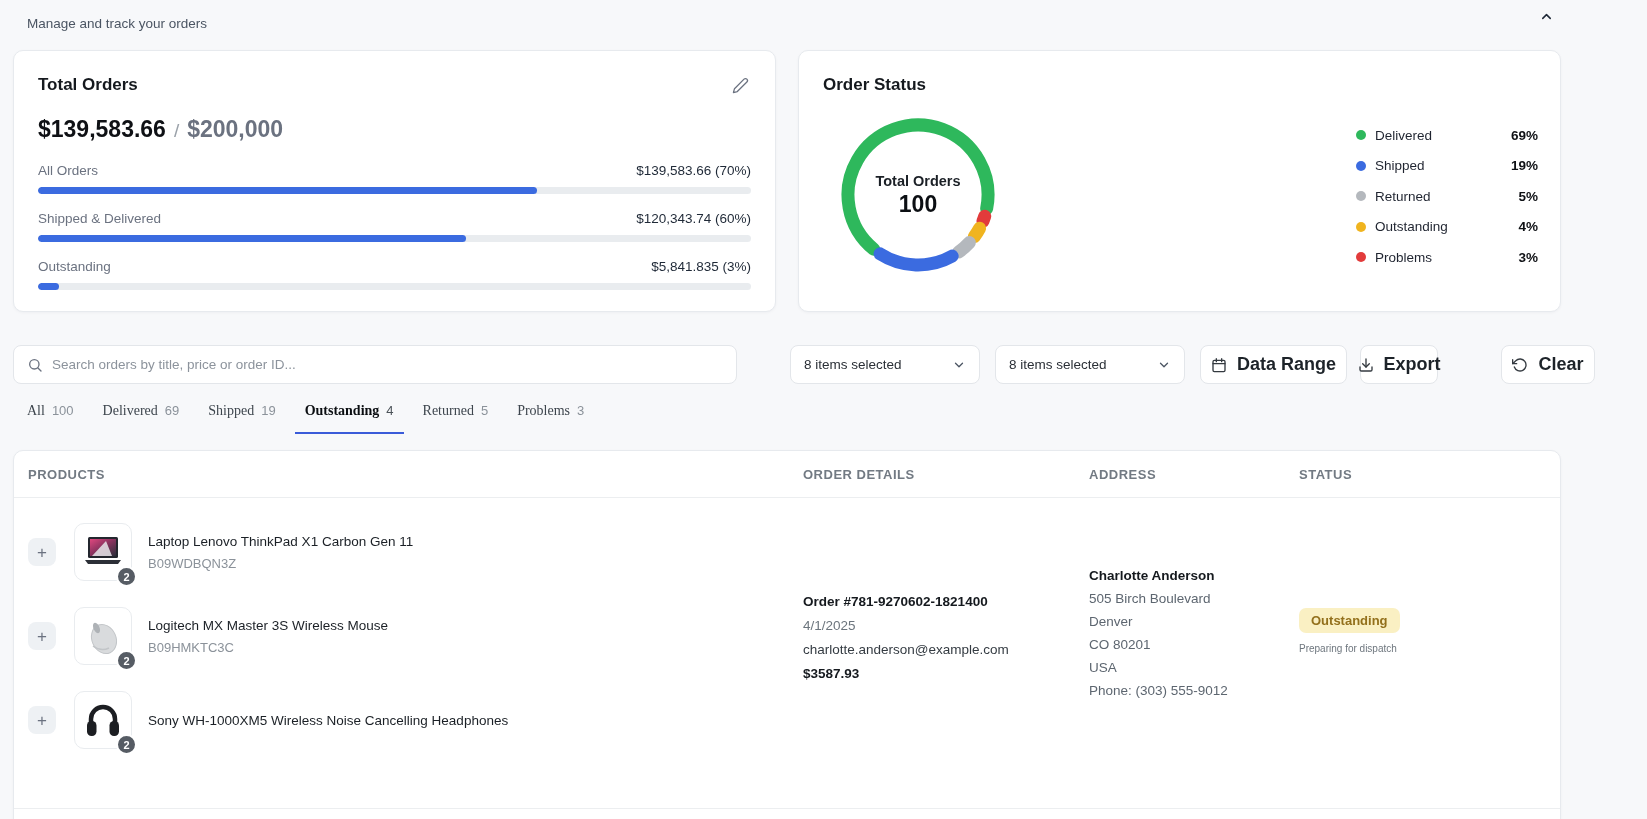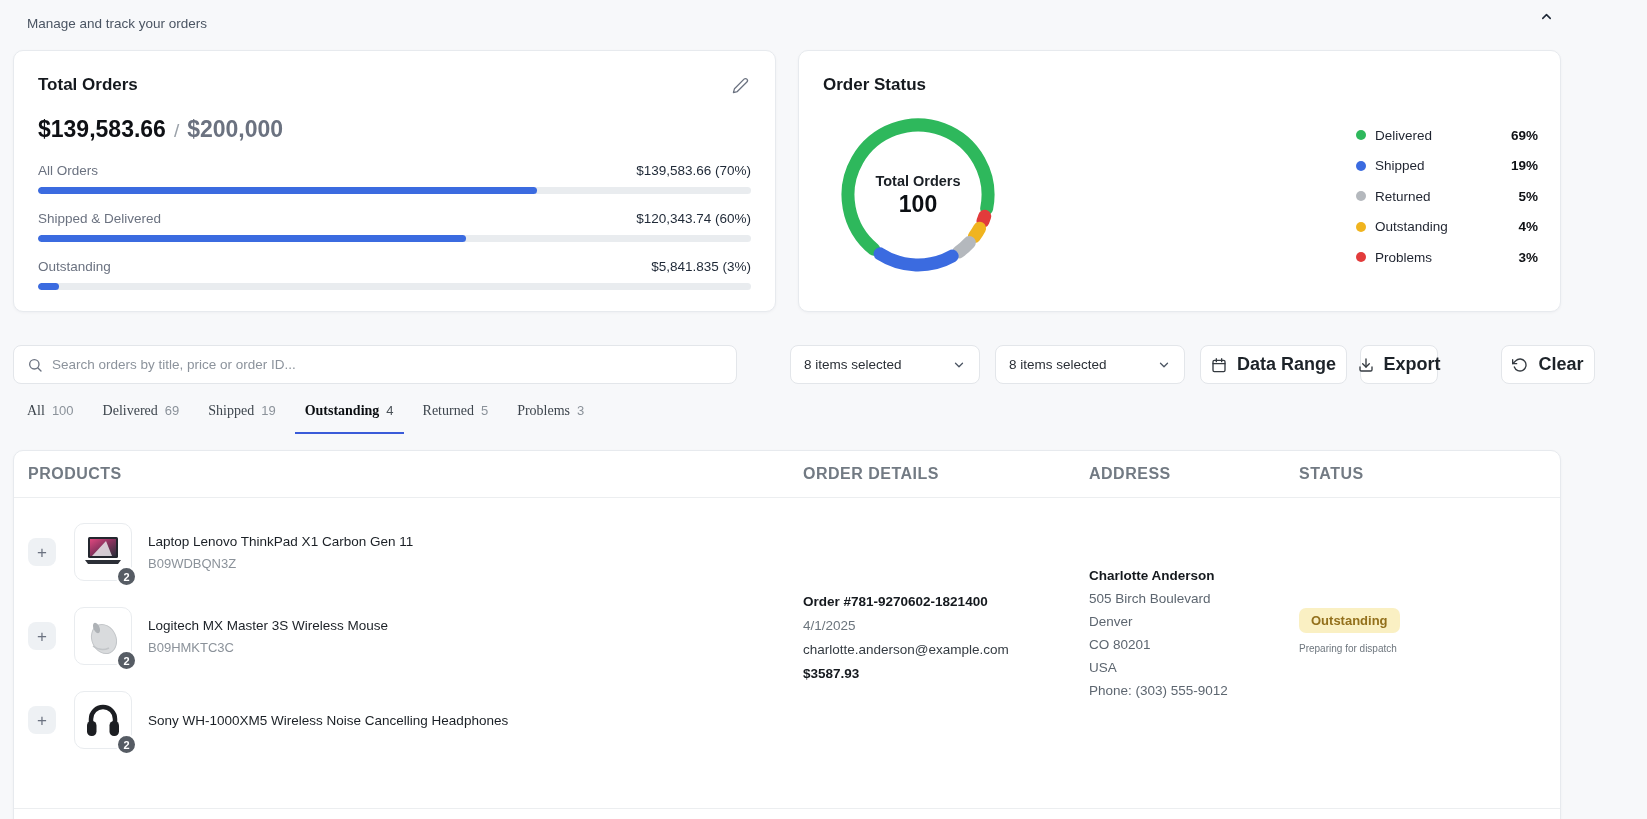--- a/index.html
+++ b/index.html
@@ -78,21 +78,21 @@
   .tab-label { font-size: 14px; font-weight: 500; color: #3d454d; font-family: Liberation Serif, serif; }
   .tab-count { font-size: 13px; color: #8b929a; }
   .tab.active { border-bottom-color: #3a5bd9; }
   .tab.active .tab-label { font-weight: 700; color: #0b0e11; }
   .tab.active .tab-count { color: #4b5258; }
 
   
   .table-card { left: 13px; top: 450px; width: 1548px; height: 380px; border-radius: 10px; overflow: hidden; }
   .thead, .trow { display: grid; grid-template-columns: 775px 286px 210px 1fr; padding: 0 0 0 14px; }
   .thead { height: 47px; align-items: center; border-bottom: 1px solid #eceef0; }
-  .th { font-size: 16px; font-weight: 600; letter-spacing: .5px; color: #727a83; }
+  .th { font-size: 13px; font-weight: 600; letter-spacing: .5px; color: #727a83; }
   .trow { min-height: 311px; border-bottom: 1px solid #eceef0; }
 
   .prod-list { padding: 12px 0; display: flex; flex-direction: column; }
   .prod-item { display: flex; align-items: center; height: 84px; }
   .plus-btn { width: 28px; height: 28px; border-radius: 8px; background: #eef1f4; border: none;
     color: #6b7280; font-size: 17px; line-height: 1; cursor: pointer; display: flex;
     align-items: center; justify-content: center; flex: 0 0 auto; }
   .prod-thumb { position: relative; width: 58px; height: 58px; margin-left: 18px; border: 1px solid #e9ecef;
     border-radius: 10px; background: #fff; display: flex; align-items: center; justify-content: center; flex: 0 0 auto; }
   .prod-thumb svg { width: 48px; height: 48px; }

